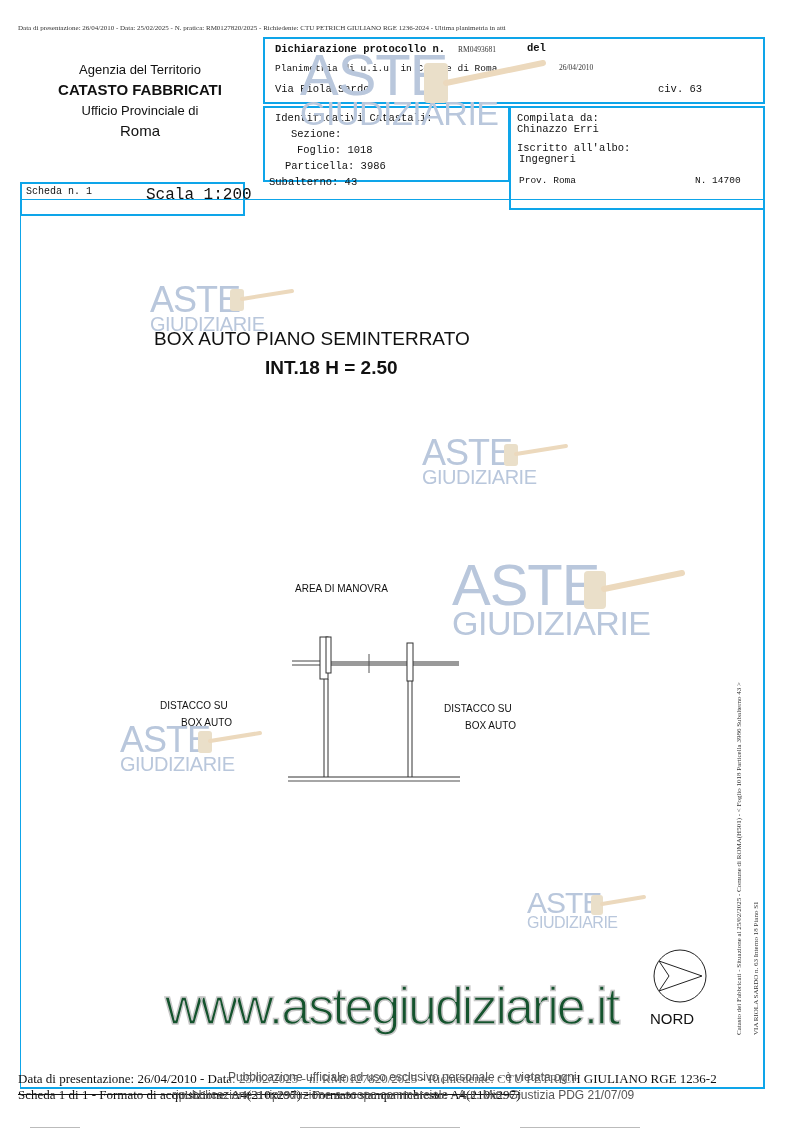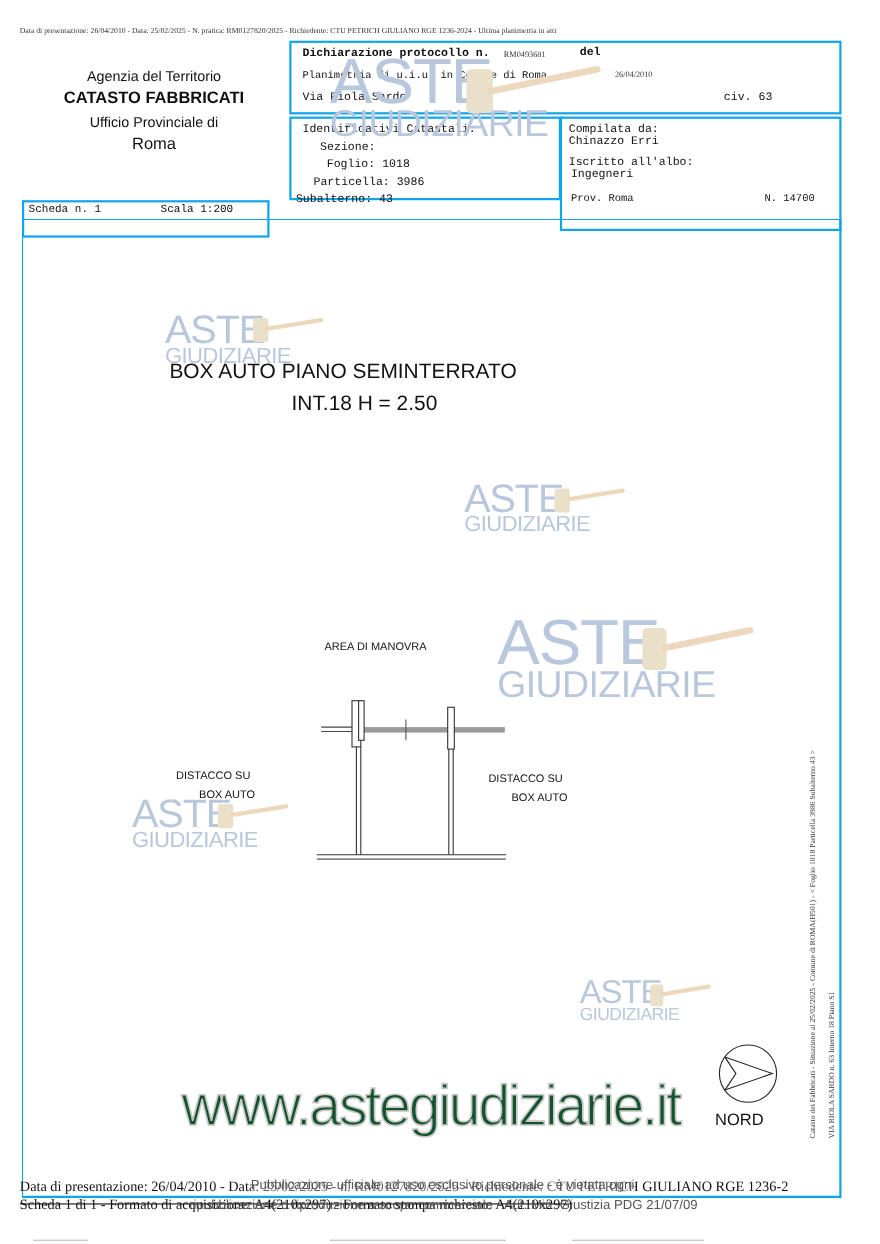--- a/index.html
+++ b/index.html
@@ -52,21 +52,21 @@
   <div class="abs mono" style="left:6px;top:4px;">Compilata da:</div>
   <div class="abs mono" style="left:6px;top:15px;">Chinazzo Erri</div>
   <div class="abs mono" style="left:6px;top:34px;">Iscritto all'albo:</div>
   <div class="abs mono" style="left:8px;top:45px;">Ingegneri</div>
   <div class="abs mono" style="left:8px;top:67px;font-size:9.5px;">Prov. Roma</div>
   <div class="abs mono" style="left:184px;top:67px;font-size:9.5px;">N. 14700</div>
 </div>
 
 <div class="abs box" style="left:20px;top:182px;width:225px;height:34px;">
   <div class="abs mono" style="left:4px;top:2px;font-size:10px;">Scheda n. 1</div>
-  <div class="abs mono" style="left:124px;top:2px;font-size:10px;">Scala 1:200</div>
+  <div class="abs mono" style="left:124px;top:2px;font-size:16px;">Scala 1:200</div>
 </div>
 
 <div class="abs box" style="left:20px;top:199px;width:745px;height:890px;border-width:1px 2px 2px 1px;"></div>
 
 <div class="abs wm" style="left:300px;top:50px;">
   <span class="a" style="font-size:58px;">ASTE</span>
   <span class="g" style="font-size:34px;">GIUDIZIARIE</span>
 </div>
 <svg class="gavel" style="left:418px;top:55px;" width="130" height="60">
   <rect x="6" y="8" width="24" height="40" rx="4" fill="#eadfc9"></rect>
@@ -112,21 +112,21 @@
 <div class="abs wm" style="left:527px;top:890px;">
   <span class="a" style="font-size:30px;">ASTE</span>
   <span class="g" style="font-size:16px;">GIUDIZIARIE</span>
 </div>
 <svg class="gavel" style="left:588px;top:892px;" width="60" height="28">
   <rect x="3" y="3" width="12" height="20" rx="3" fill="#eadfc9"></rect>
   <line x1="14" y1="12" x2="56" y2="5" stroke="#ecd9bd" stroke-width="4" stroke-linecap="round"></line>
 </svg>
 
 <div class="abs sans" style="left:154px;top:328px;font-size:19px;">BOX AUTO PIANO SEMINTERRATO</div>
-<div class="abs sans" style="left:265px;top:357px;font-size:19px;">INT.18 H = 2.50</div>
+<div class="abs sans" style="left:265px;top:357px;font-size:19px;font-weight:bold;">INT.18 H = 2.50</div>
 
 <div class="abs plan-label" style="left:295px;top:583px;">AREA DI MANOVRA</div>
 <div class="abs plan-label" style="left:160px;top:700px;">DISTACCO SU</div>
 <div class="abs plan-label" style="left:181px;top:717px;">BOX AUTO</div>
 <div class="abs plan-label" style="left:444px;top:703px;">DISTACCO SU</div>
 <div class="abs plan-label" style="left:465px;top:720px;">BOX AUTO</div>
 
 <svg class="abs" style="left:285px;top:630px;" width="185" height="155">
 
   <line x1="7" y1="31" x2="35" y2="31" stroke="#444" stroke-width="1"></line>

